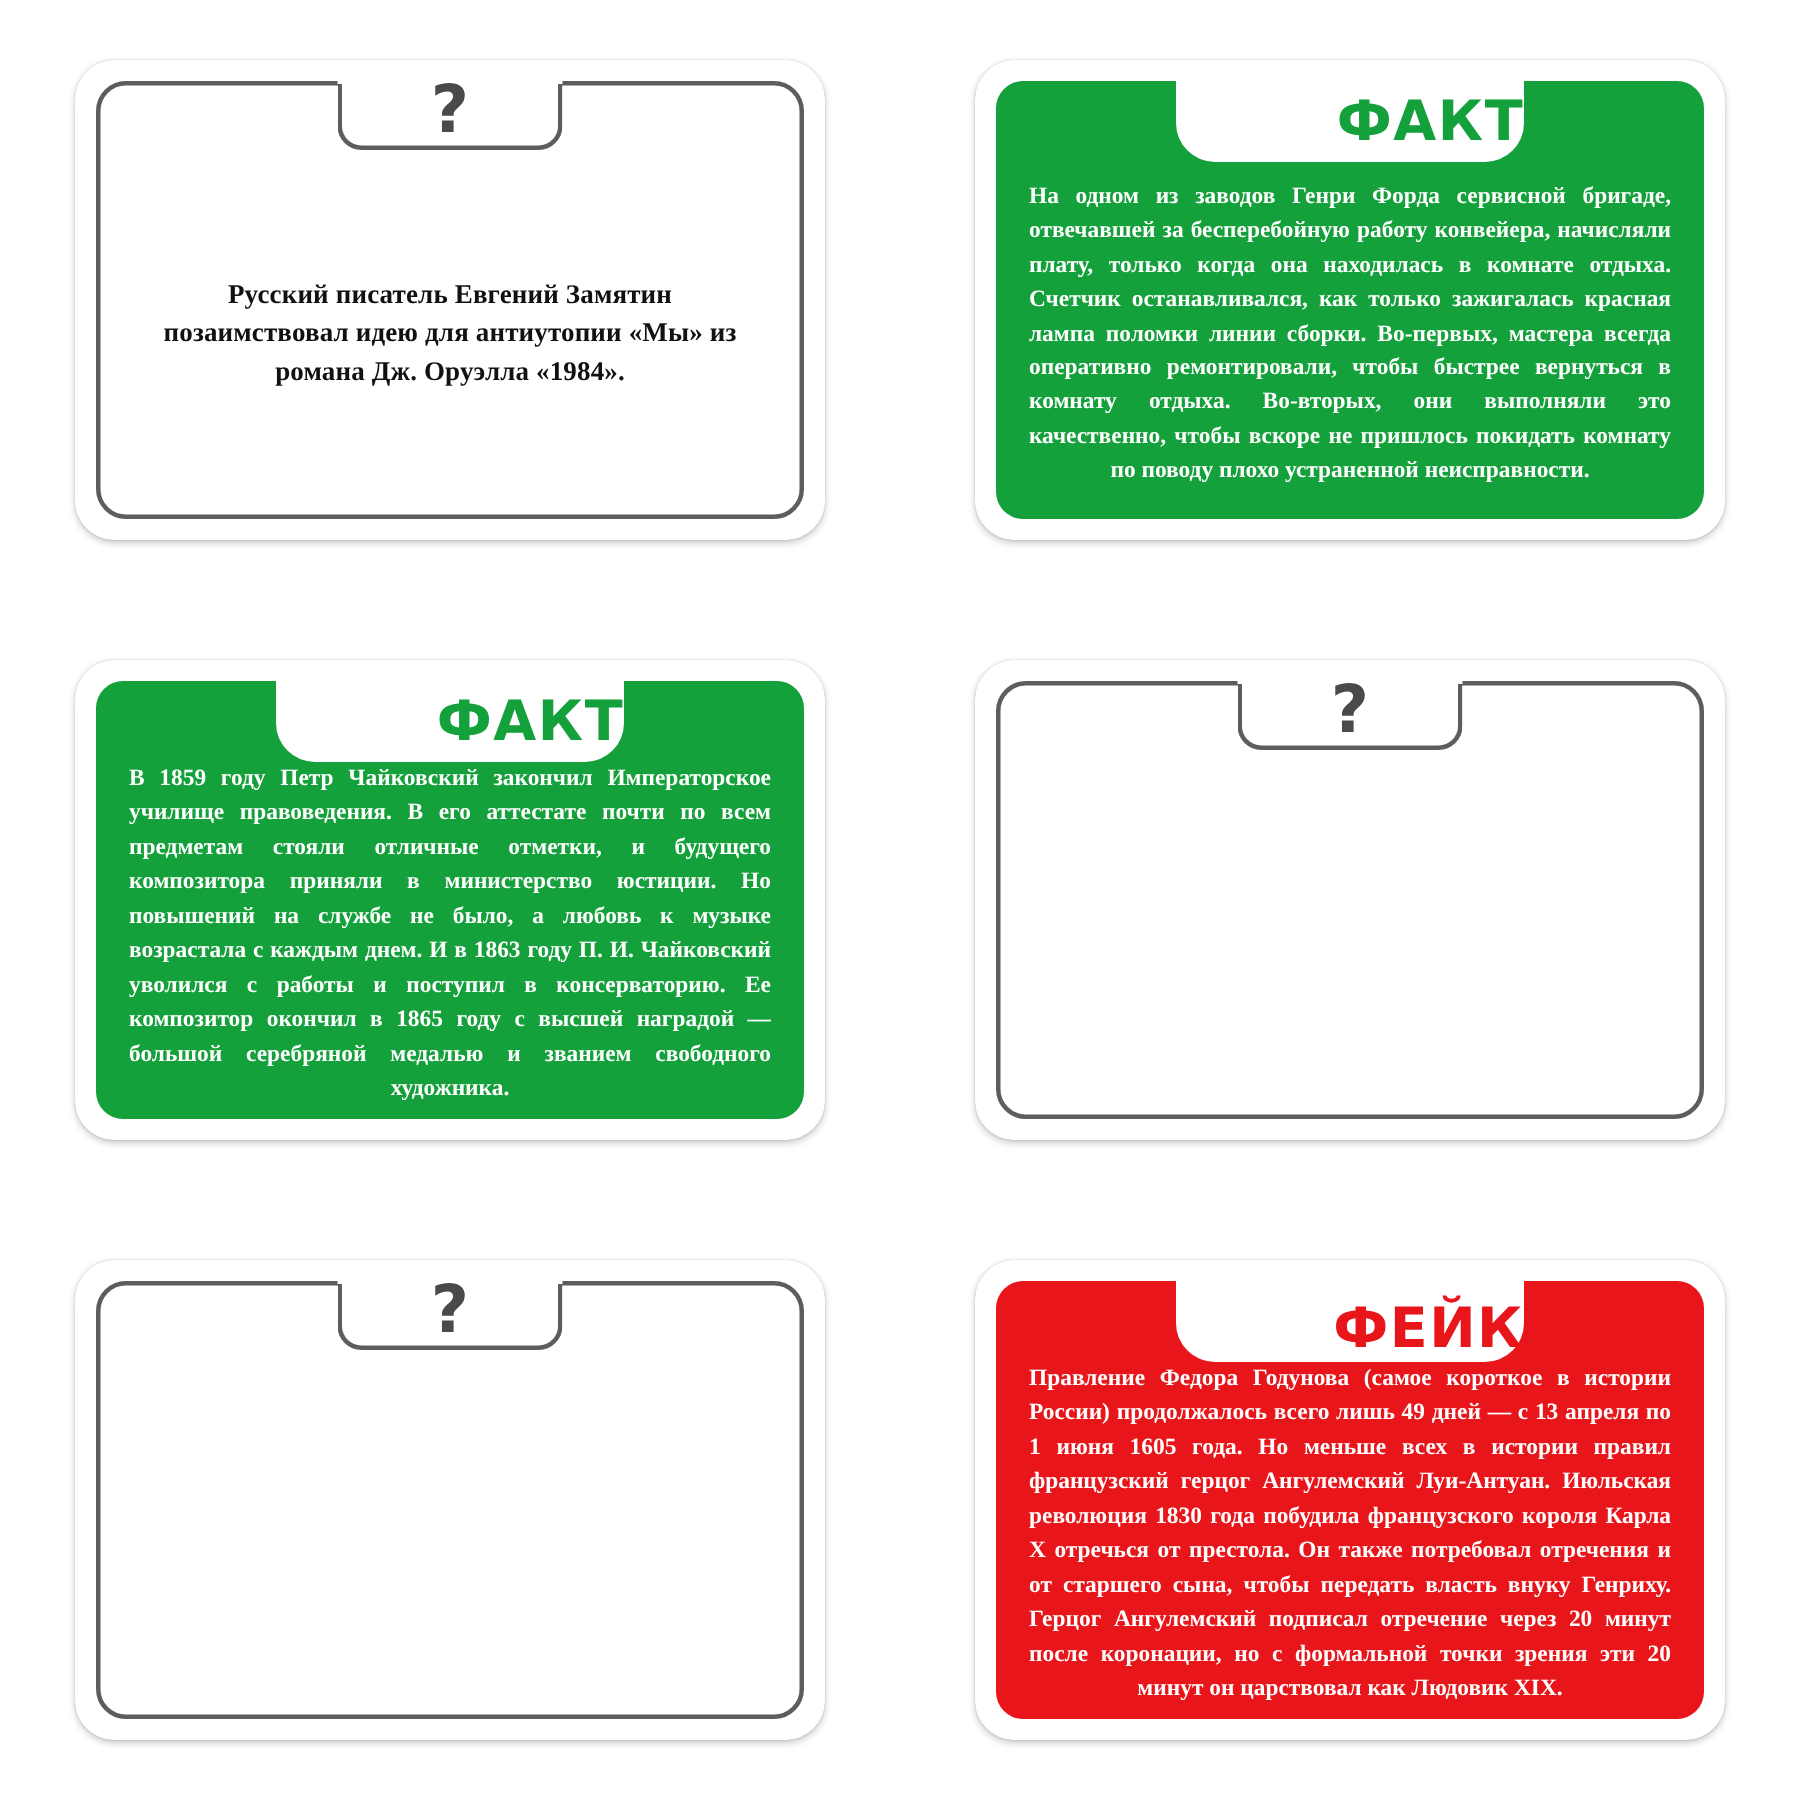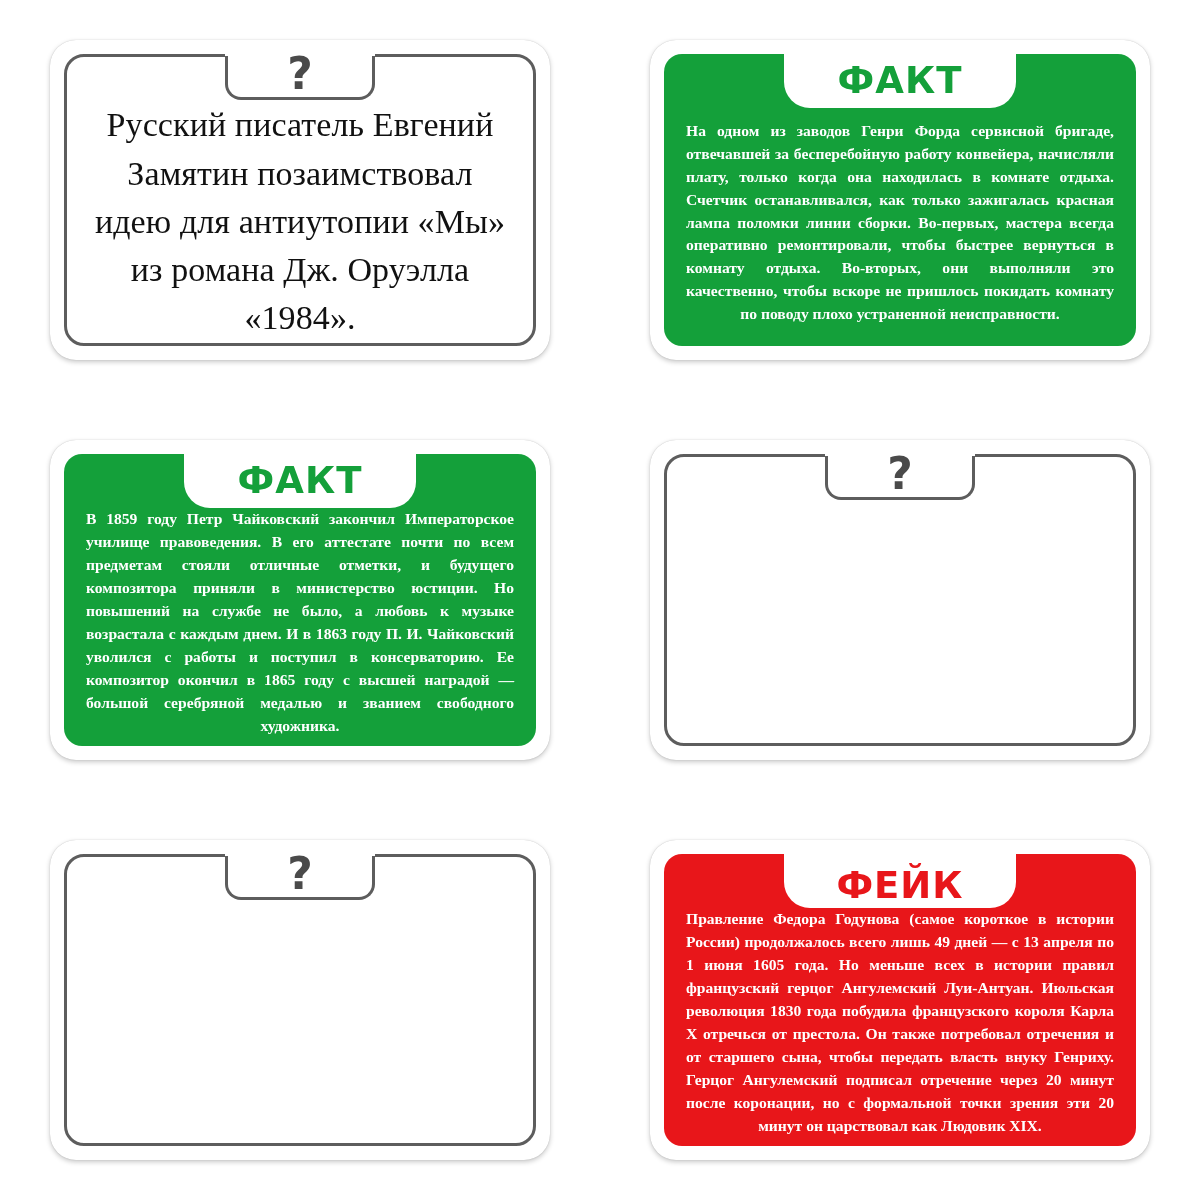--- a/index.html
+++ b/index.html
@@ -97,24 +97,25 @@
   .q .qtext {
     position: absolute;
     left: 26px;
     right: 26px;
     top: 58px;
     bottom: 14px;
     display: flex;
     align-items: center;
     justify-content: center;
     text-align: center;
-    font-size: 34px;
+    font-size: 18px;
     line-height: 1.42;
     color: #111111;
     letter-spacing: 0.1px;
+    font-weight: bold;
   }
 
   
   .filled .card-inner {
     border-radius: 18px;
     overflow: hidden;
   }
   .fact .card-inner { background: #14A03A; }
   .fake .card-inner { background: #E8161A; }
 
@@ -123,21 +124,21 @@
     top: 0;
     left: 50%;
     transform: translateX(-50%);
     width: 232px;
     height: 54px;
     background: #ffffff;
     border-bottom-left-radius: 26px;
     border-bottom-right-radius: 26px;
     display: flex;
     align-items: center;
-    justify-content: center;
+    justify-content: flex-end;
     z-index: 2;
   }
   .tab-label {
     font-family: "DejaVu Sans", sans-serif;
     font-weight: bold;
     font-size: 37px;
     letter-spacing: 1px;
     line-height: 1;
     padding-bottom: 2px;
   }

